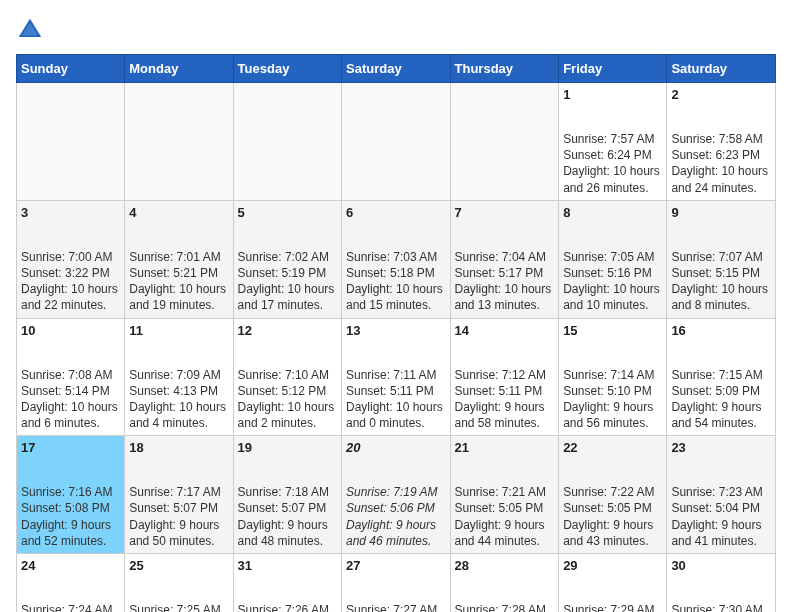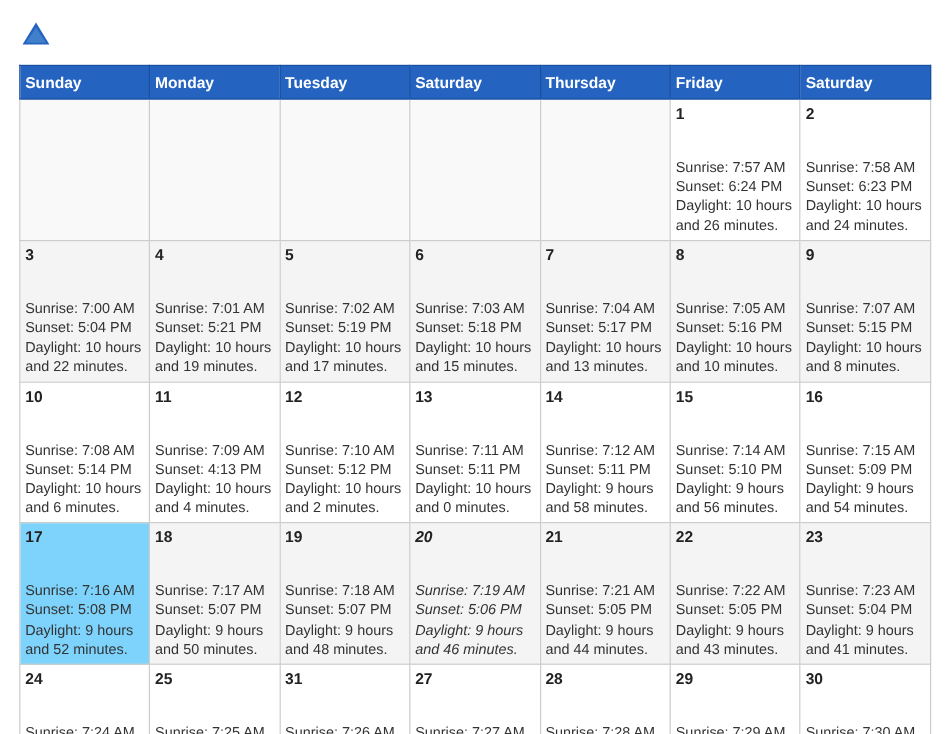--- a/index.html
+++ b/index.html
@@ -136,21 +136,21 @@
           <span class="day-num">2</span>
           <div class="day-info">Sunrise: 7:58 AM
 Sunset: 6:23 PM
 Daylight: 10 hours and 24 minutes.</div>
         </td>
       </tr>
       <tr>
         <td style="background: rgb(244, 244, 244);">
           <span class="day-num">3</span>
           <div class="day-info">Sunrise: 7:00 AM
-Sunset: 5:04 PM
+Sunset: 3:22 PM
 Daylight: 10 hours and 22 minutes.</div>
         </td>
         <td style="background: rgb(244, 244, 244);">
           <span class="day-num">4</span>
           <div class="day-info">Sunrise: 7:01 AM
 Sunset: 5:21 PM
 Daylight: 10 hours and 19 minutes.</div>
         </td>
         <td style="background: rgb(244, 244, 244);">
           <span class="day-num">5</span>

